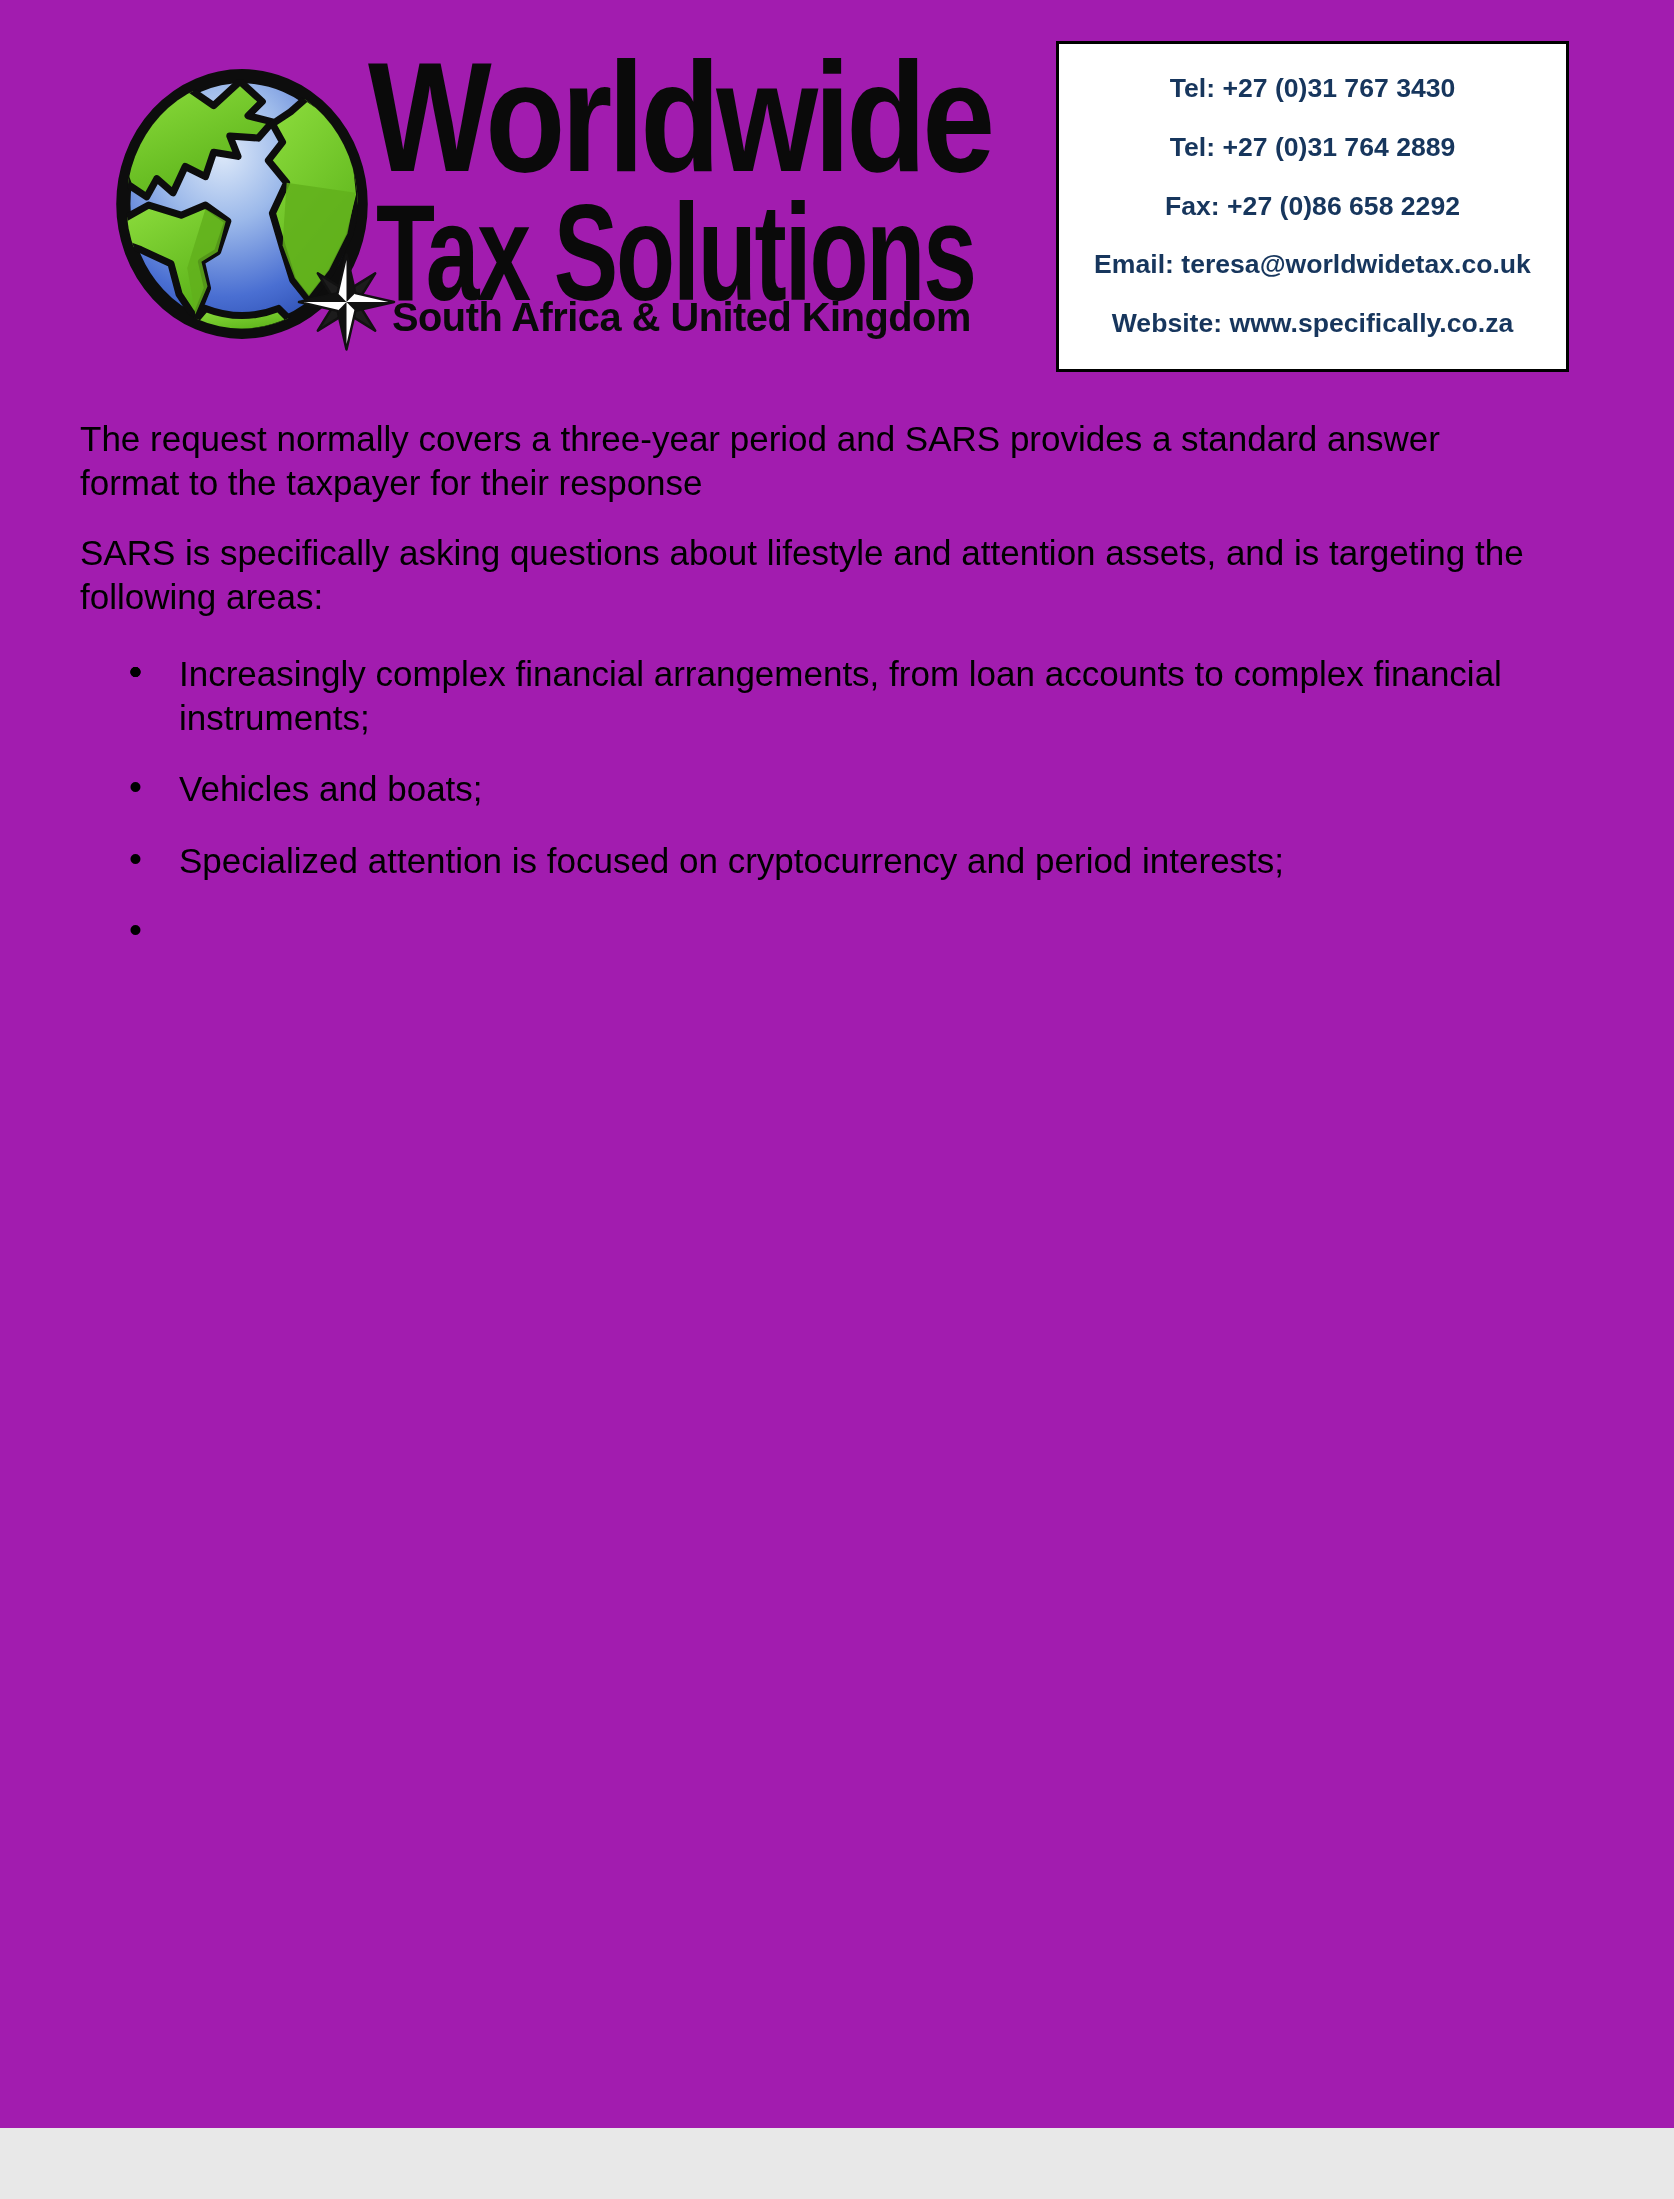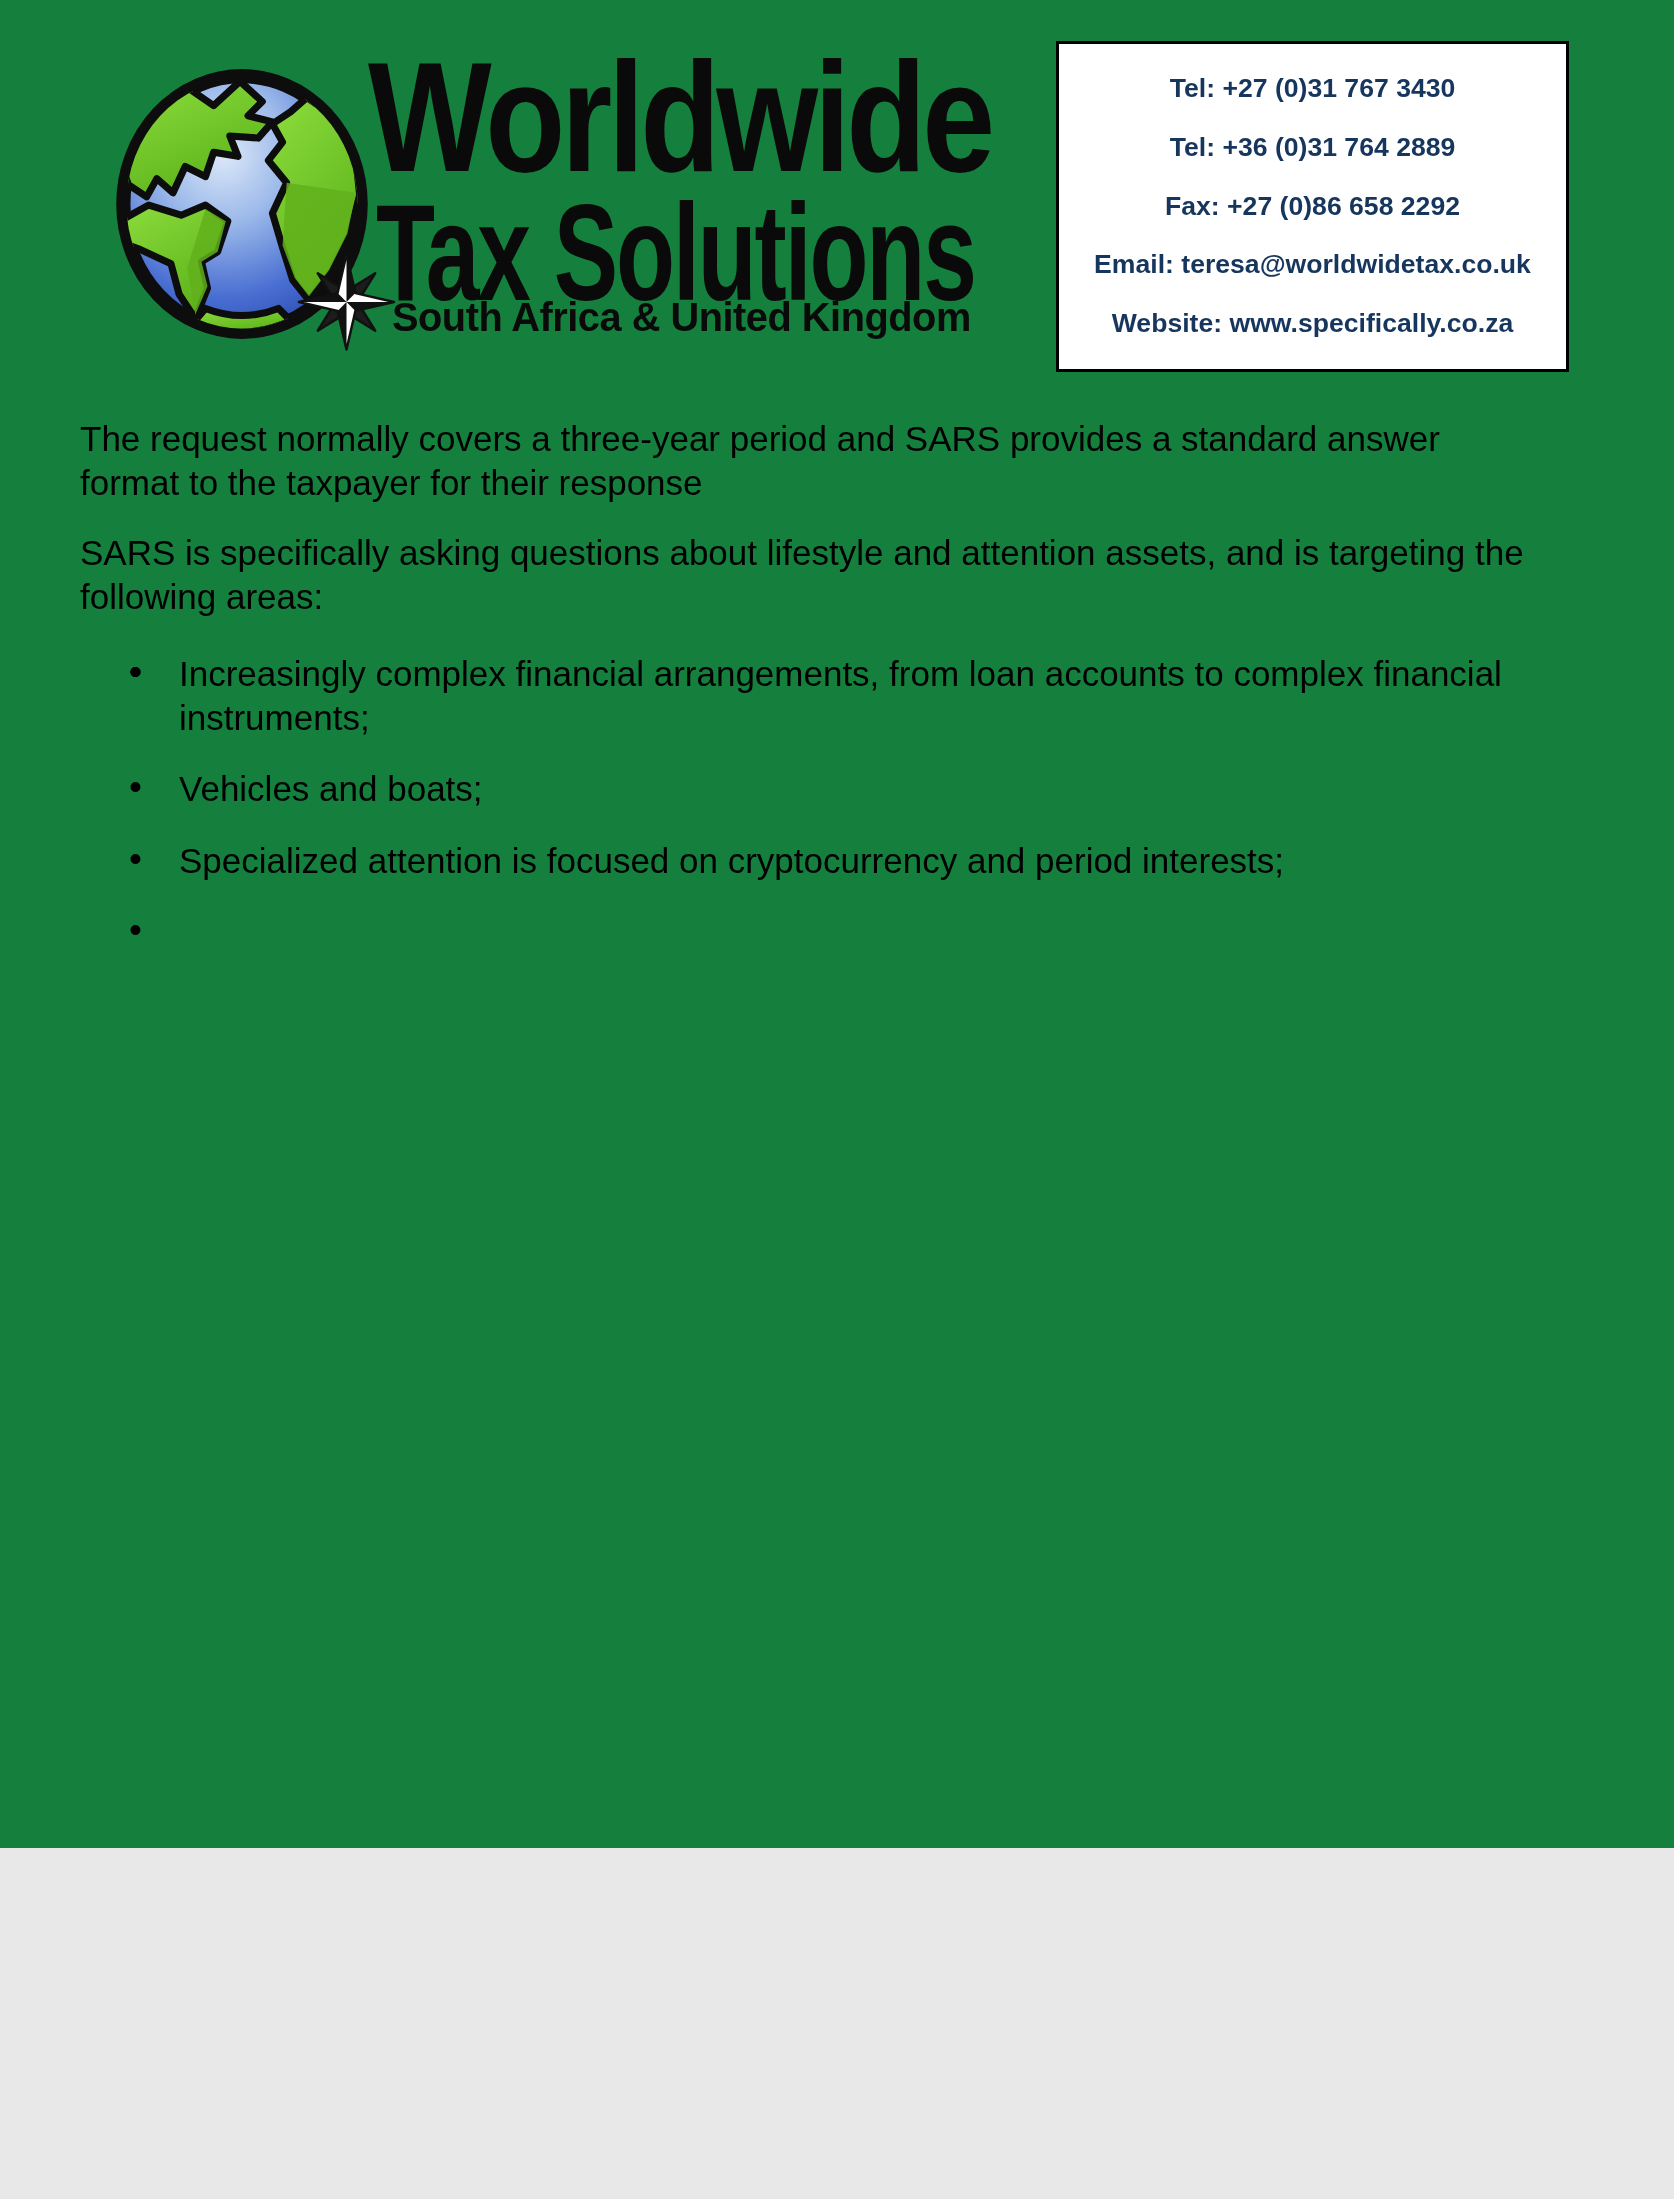--- a/index.html
+++ b/index.html
@@ -1,20 +1,20 @@
 <!DOCTYPE html>
 <html><head>
 <meta charset="utf-8">
 <style>
   html, body { margin: 0; padding: 0; background: #e8e8e8; }
   #page {
     position: relative;
     width: 1675px;
-    height: 1848px;
-    background: #15803d;
+    height: 2128px;
+    background: #a21caf;
     font-family: "Liberation Sans", sans-serif;
     overflow: hidden;
     margin: 0 auto;
   }
 
   
   .globe-svg {
     position: absolute;
     left: 108px;
     top: 61px;
@@ -158,21 +158,21 @@
         <path d="M2,50 L41,41 L50,50 Z"></path>
       </g>
     </svg>
 
     <div class="logo-line logo-l1">Worldwide</div>
     <div class="logo-line logo-l2">Tax Solutions</div>
     <div class="logo-line logo-l3">South Africa &amp; United Kingdom</div>
 
     <div class="contact-box">
       <div class="contact-line">Tel: +27 (0)31 767 3430</div>
-      <div class="contact-line">Tel: +36 (0)31 764 2889</div>
+      <div class="contact-line">Tel: +27 (0)31 764 2889</div>
       <div class="contact-line">Fax: +27 (0)86 658 2292</div>
       <div class="contact-line">Email: teresa@worldwidetax.co.uk</div>
       <div class="contact-line">Website: www.specifically.co.za</div>
     </div>
   </header>
 
   <main class="doc-body">
     <p>The request normally covers a three-year period and SARS provides a standard answer format to the taxpayer for their response</p>
     <p>SARS is specifically asking questions about lifestyle and attention assets, and is targeting the following areas:</p>
 

